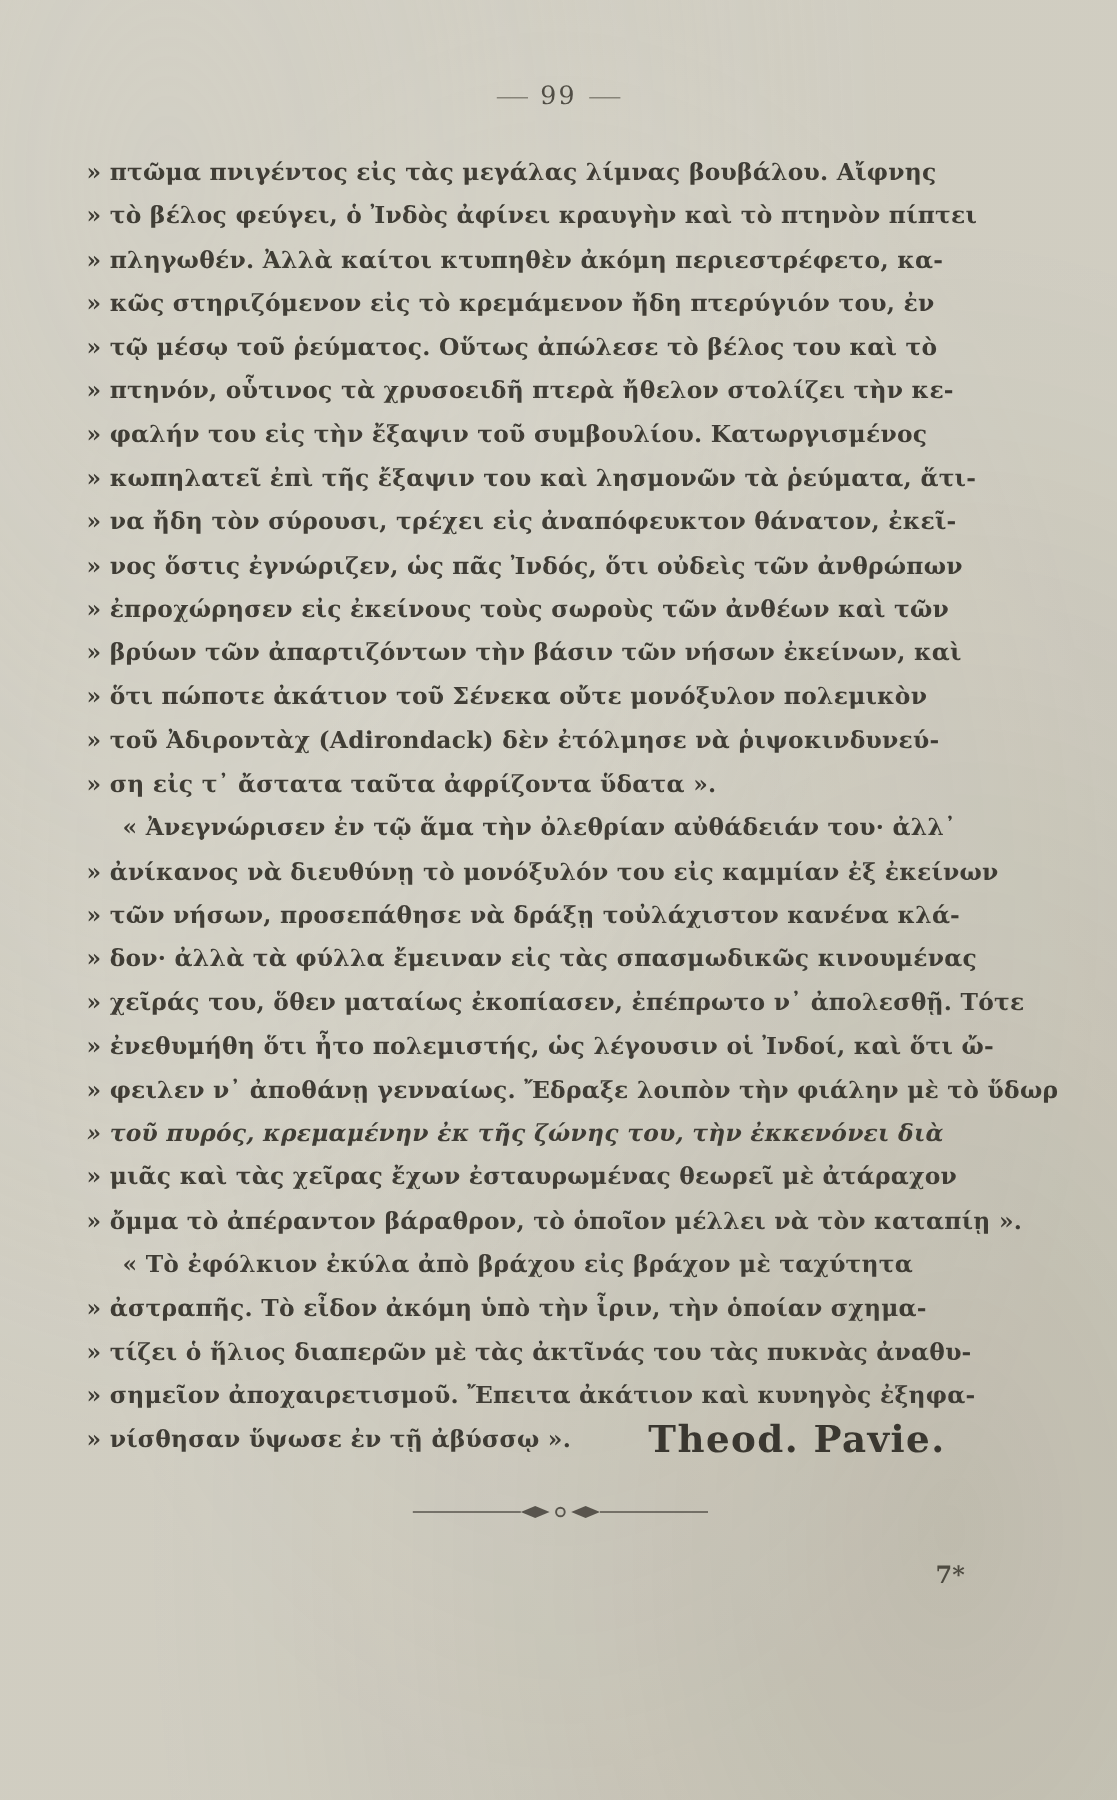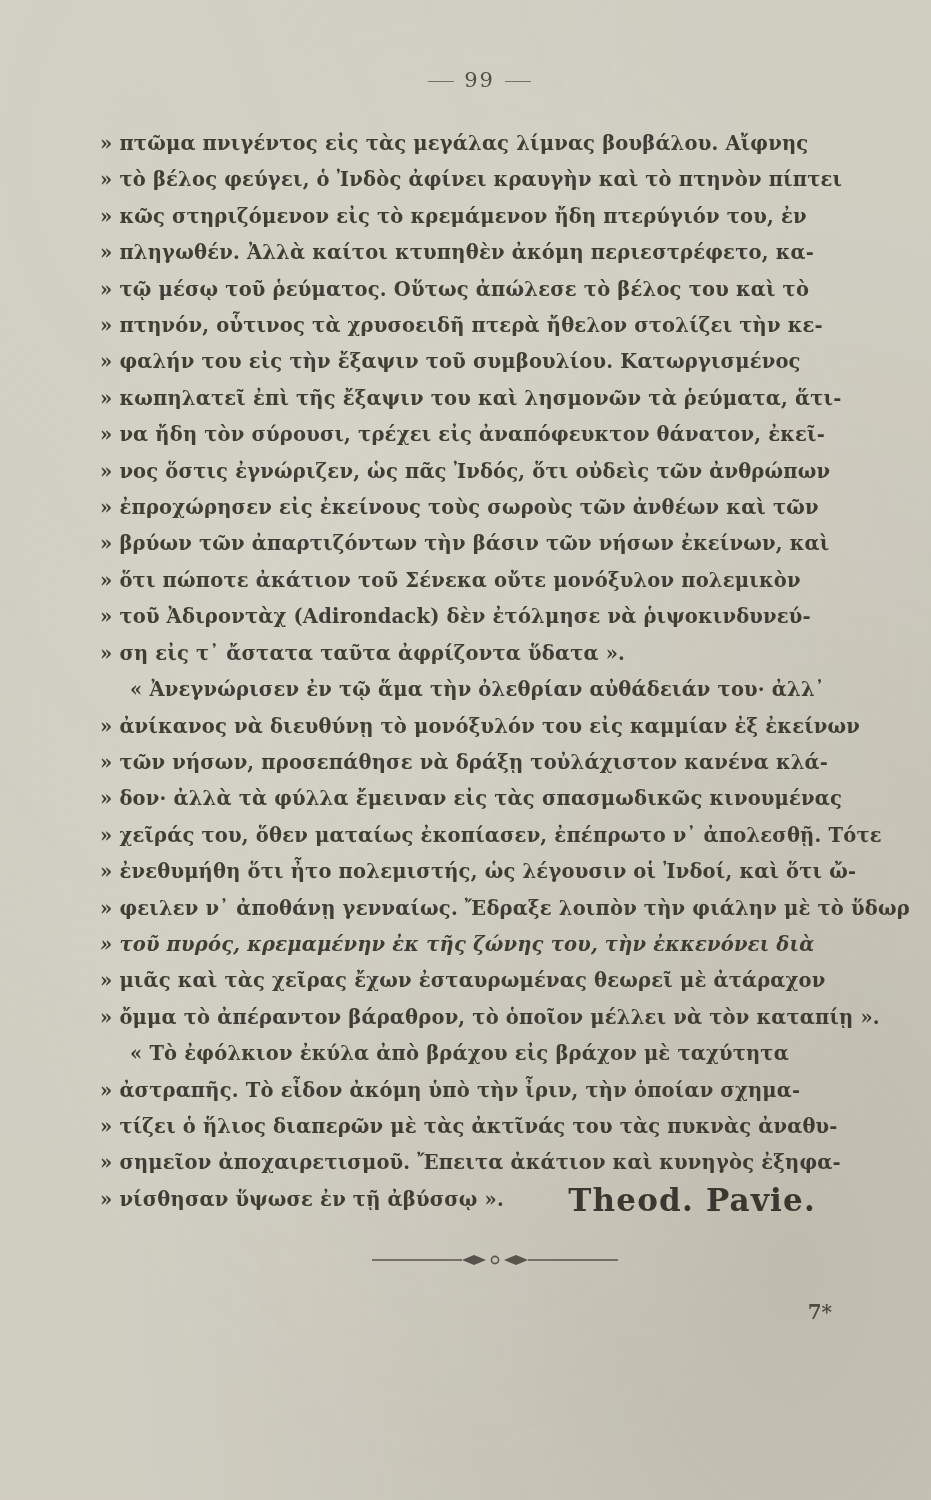--- a/index.html
+++ b/index.html
@@ -23,21 +23,21 @@
     background:
       radial-gradient(ellipse at 15% 10%, rgba(255,255,255,0.28), rgba(255,255,255,0) 55%),
       radial-gradient(ellipse at 85% 85%, rgba(120,110,85,0.18), rgba(255,255,255,0) 60%),
       radial-gradient(ellipse at 50% 50%, rgba(255,255,250,0.18), rgba(160,150,120,0.10) 70%);
     mix-blend-mode: multiply;
     opacity: 0.9;
   }
   .page {
     position: absolute;
     inset: 0;
-    padding: 60px 72px 40px 100px;
+    padding: 60px 72px 40px 72px;
     box-sizing: border-box;
   }
   .folio {
     text-align: center;
     font-size: 21px;
     letter-spacing: 2px;
     color: #3a372f;
     margin-top: 8px;
     margin-bottom: 34px;
     opacity: 0.85;
@@ -114,22 +114,22 @@
 
   <div class="folio">
     <span class="rule"></span><span>99</span><span class="rule"></span>
   </div>
 
   <div class="body-col">
 
     <p class="para fade">
       <span class="line">» πτῶμα πνιγέντος εἰς τὰς μεγάλας λίμνας βουβάλου. Αἴφνης</span>
       <span class="line">» τὸ βέλος φεύγει, ὁ Ἰνδὸς ἀφίνει κραυγὴν καὶ τὸ πτηνὸν πίπτει</span>
+      <span class="line">» πληγωθέν. Ἀλλὰ καίτοι κτυπηθὲν ἀκόμη περιεστρέφετο, κα-</span>
       <span class="line">» κῶς στηριζόμενον εἰς τὸ κρεμάμενον ἤδη πτερύγιόν του, ἐν</span>
-      <span class="line">» πληγωθέν. Ἀλλὰ καίτοι κτυπηθὲν ἀκόμη περιεστρέφετο, κα-</span>
       <span class="line">» τῷ μέσῳ τοῦ ῥεύματος. Οὕτως ἀπώλεσε τὸ βέλος του καὶ τὸ</span>
       <span class="line">» πτηνόν, οὗτινος τὰ χρυσοειδῆ πτερὰ ἤθελον στολίζει τὴν κε-</span>
       <span class="line">» φαλήν του εἰς τὴν ἔξαψιν τοῦ συμβουλίου. Κατωργισμένος</span>
       <span class="line">» κωπηλατεῖ ἐπὶ τῆς ἔξαψιν του καὶ λησμονῶν τὰ ῥεύματα, ἅτι-</span>
       <span class="line">» να ἤδη τὸν σύρουσι, τρέχει εἰς ἀναπόφευκτον θάνατον, ἐκεῖ-</span>
       <span class="line">» νος ὅστις ἐγνώριζεν, ὡς πᾶς Ἰνδός, ὅτι οὐδεὶς τῶν ἀνθρώπων</span>
       <span class="line">» ἐπροχώρησεν εἰς ἐκείνους τοὺς σωροὺς τῶν ἀνθέων καὶ τῶν</span>
       <span class="line">» βρύων τῶν ἀπαρτιζόντων τὴν βάσιν τῶν νήσων ἐκείνων, καὶ</span>
       <span class="line">» ὅτι πώποτε ἀκάτιον τοῦ Σένεκα οὔτε μονόξυλον πολεμικὸν</span>
       <span class="line">» τοῦ Ἀδιροντὰχ (Adirondack) δὲν ἐτόλμησε νὰ ῥιψοκινδυνεύ-</span>

